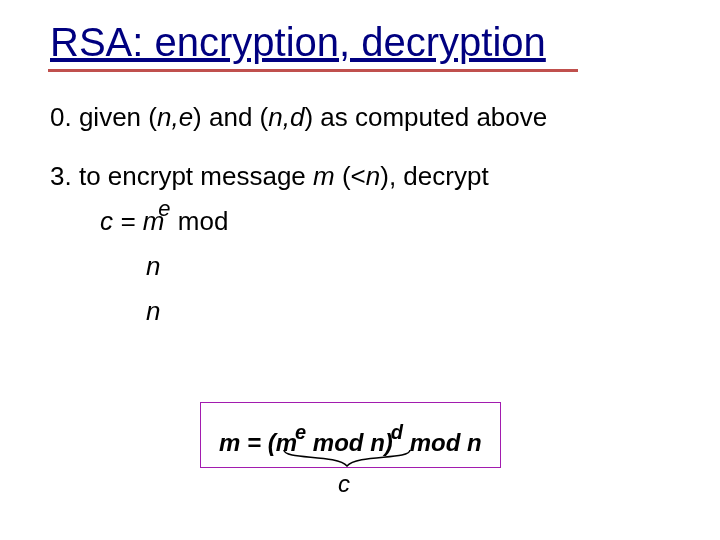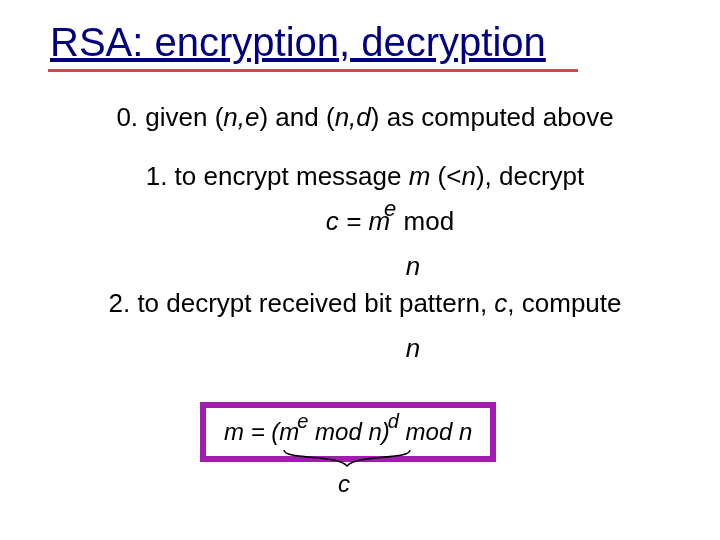--- a/index.html
+++ b/index.html
@@ -29,21 +29,20 @@
   .red-underline {
     height: 3px;
     background: #c0504d;
     width: 530px;
     margin: 0 0 28px -2px;
   }
   .line {
     font-size: 26px;
     line-height: 1.35;
     margin-bottom: 10px;
-    text-align: center;
   }
   .line .ital { font-style: italic; }
   .indent1 { margin-left: 0px; }
   .indent-eq { margin-left: 50px; }
   .indent-n  { margin-left: 96px; }
   .sup {
     position: relative;
     top: -14px;
     font-size: 22px;
     font-style: italic;
@@ -55,25 +54,26 @@
     font-size: 20px;
     font-style: italic;
     margin-left: -2px;
   }
   .box-wrap {
     position: absolute;
     left: 200px;
     top: 402px;
   }
   .box {
-    border: 6px solid #a21caf;
-    padding: 10px 18px 10px 18px;
+    border: 1px solid #a21caf;
+    padding: 26px 18px 10px 18px;
     font-size: 24px;
     font-style: italic;
     white-space: nowrap;
+    font-weight: bold;
   }
   .box .rm { font-style: normal; }
   .brace {
     position: absolute;
     left: 82px;
     top: 46px;
     font-size: 24px;
   }
   .brace svg { display: block; }
   .brace-label {
@@ -92,33 +92,30 @@
   <h1 class="title">RSA: encryption, decryption</h1>
   <div class="red-underline"></div>
 
   <div class="line indent1">
     <span>0.  given (</span><span class="ital">n,</span><span class="ital">e</span><span>) and (</span><span class="ital">n,</span><span class="ital">d</span><span>) as computed above</span>
   </div>
 
   <div style="height:14px"></div>
 
   <div class="line indent1">
-    <span>1. to encrypt message </span><span class="ital">m</span><span> (&lt;</span><span class="ital">n</span><span>), decrypt</span>
+    <span>3. to encrypt message </span><span class="ital">m</span><span> (&lt;</span><span class="ital">n</span><span>), decrypt</span>
   </div>
 
   <div class="line indent-eq">
     <span class="ital">c = m</span><span class="sup">e</span><span>   mod</span>
   </div>
   <div class="line indent-n">
     <span class="ital">n</span>
   </div>
 
-  <div class="line indent1" style="margin-top:-8px">
-    <span>2. to decrypt received bit pattern, </span><span class="ital">c</span><span>, compute</span>
-  </div>
 
   <div class="line indent-n">
     <span class="ital">n</span>
   </div>
 
   <div class="box-wrap">
     <div class="box">
       <span>m  =  (m</span><span class="sup2">e</span><span class="rm"><span class="ital" style="font-style:italic"> mod  n)</span></span><span class="sup2">d</span><span> mod  n</span>
     </div>
     <div class="brace">

